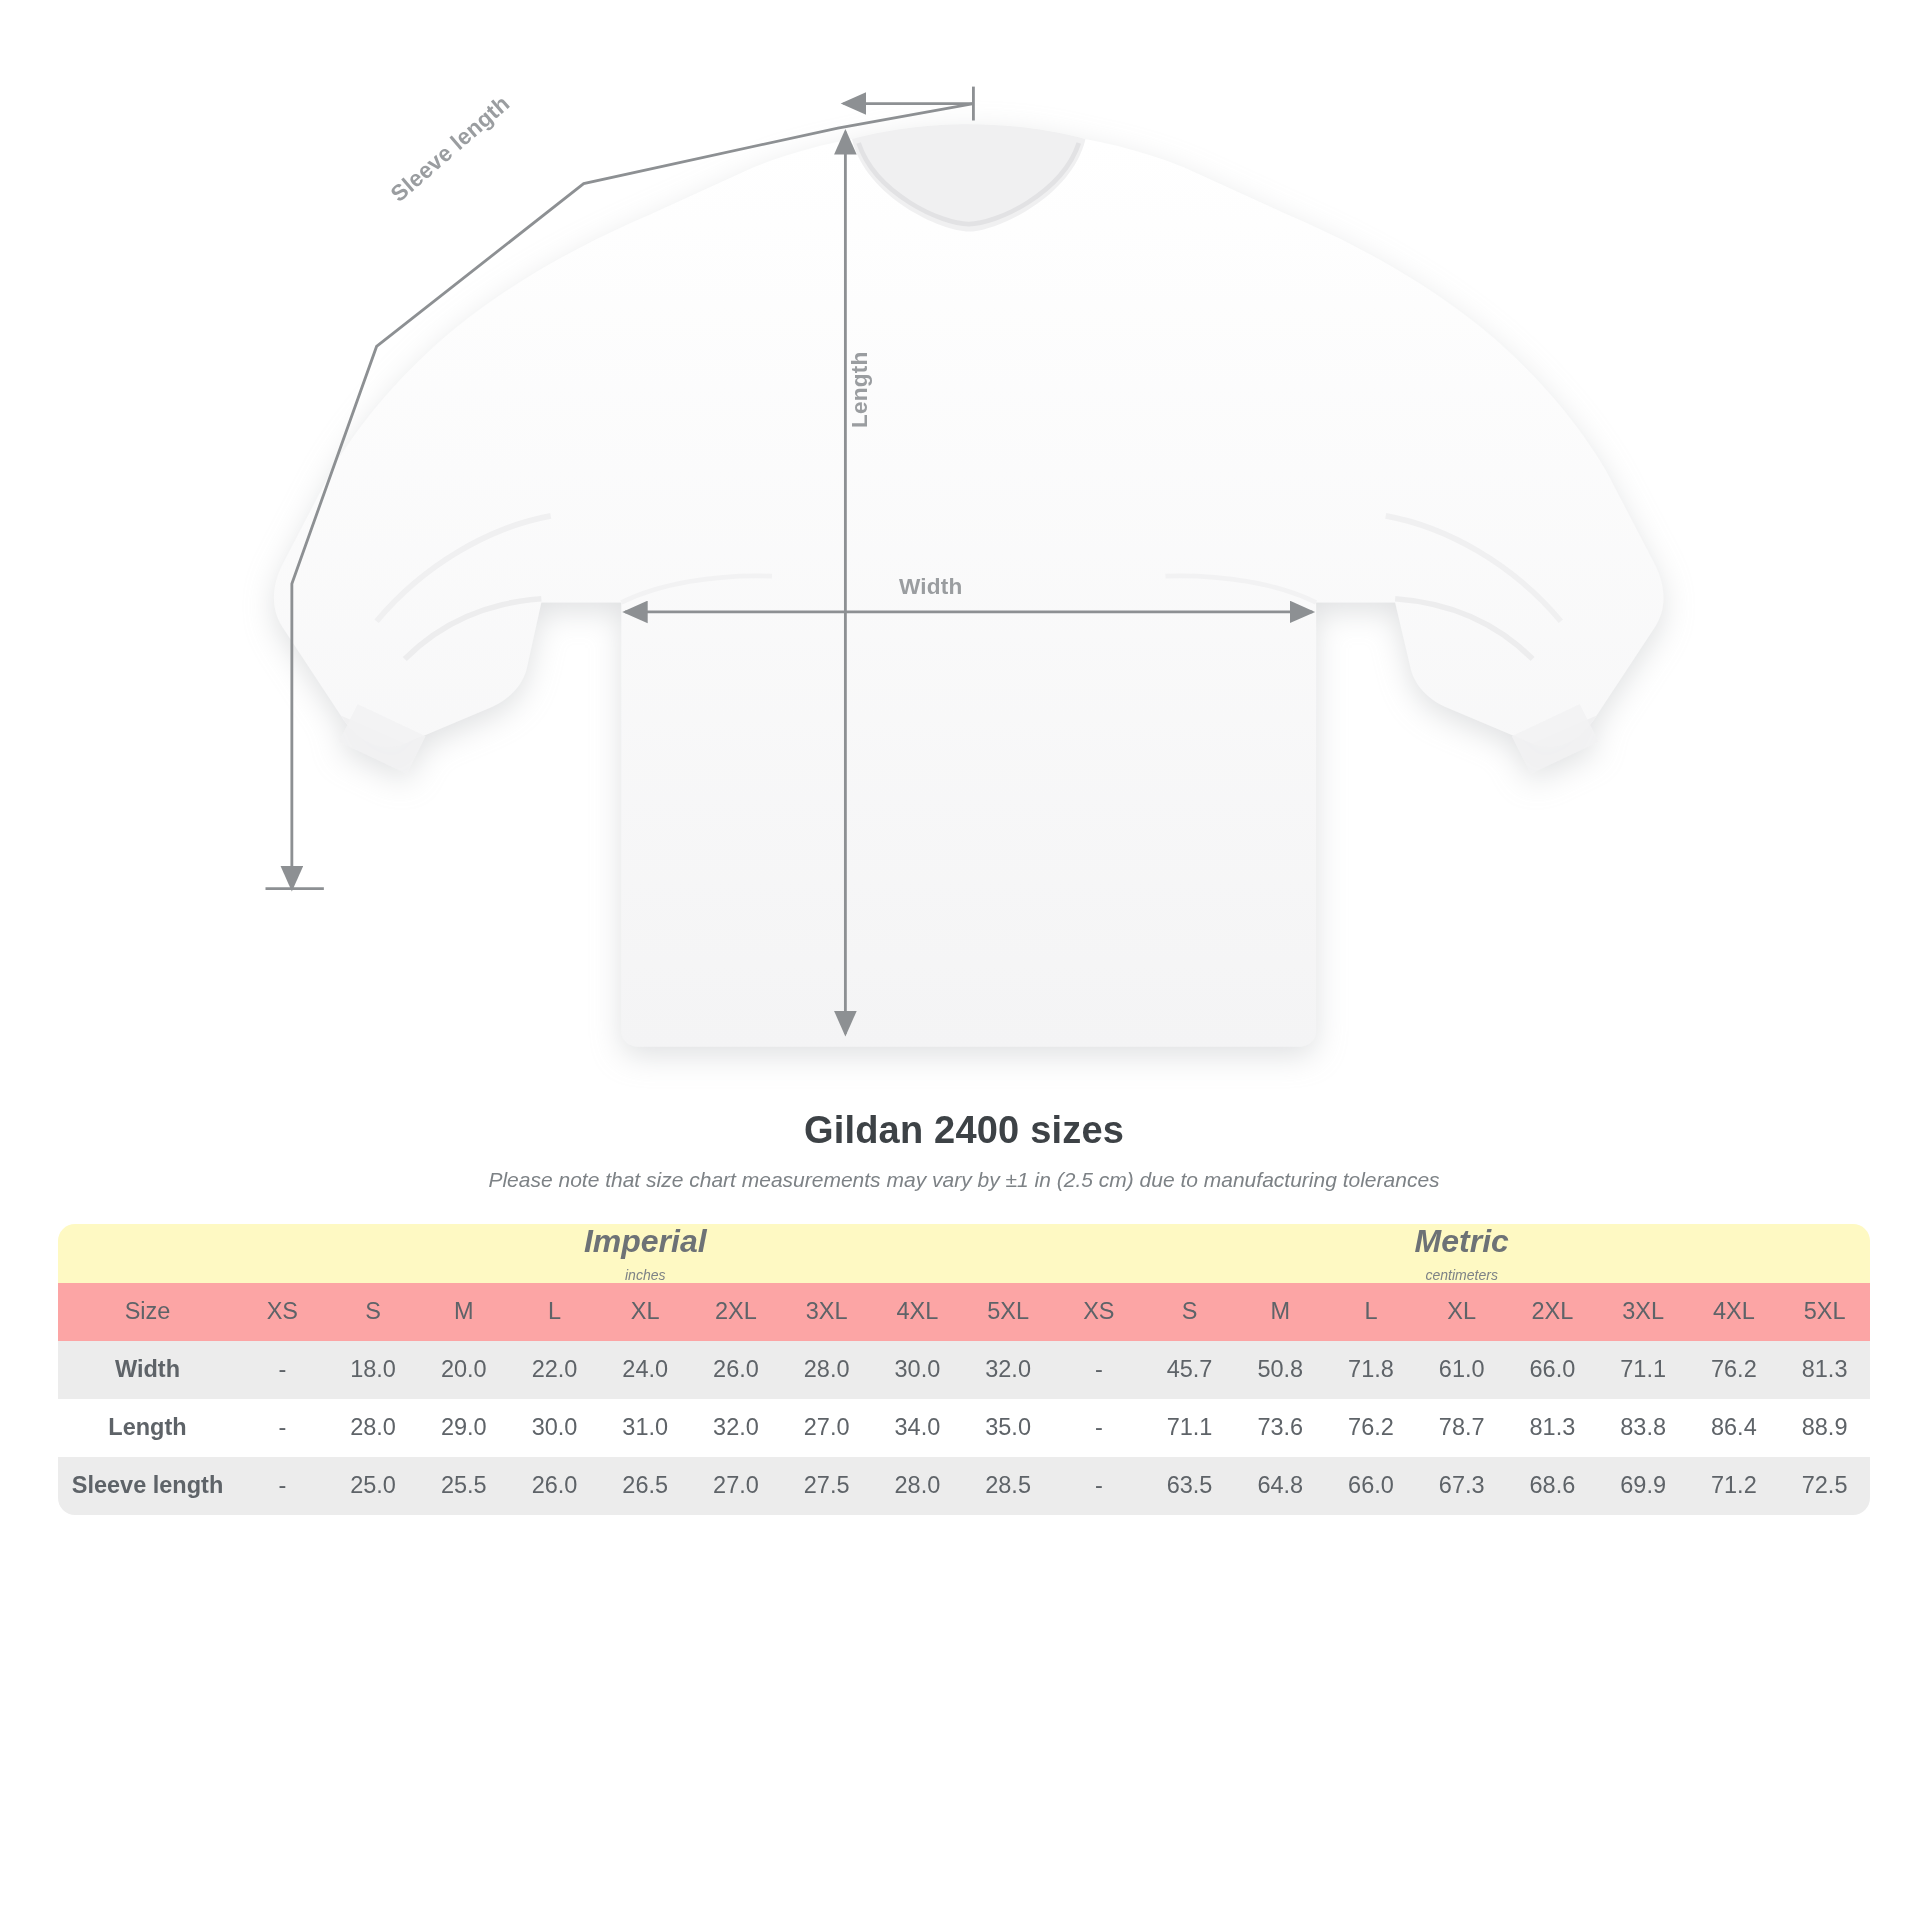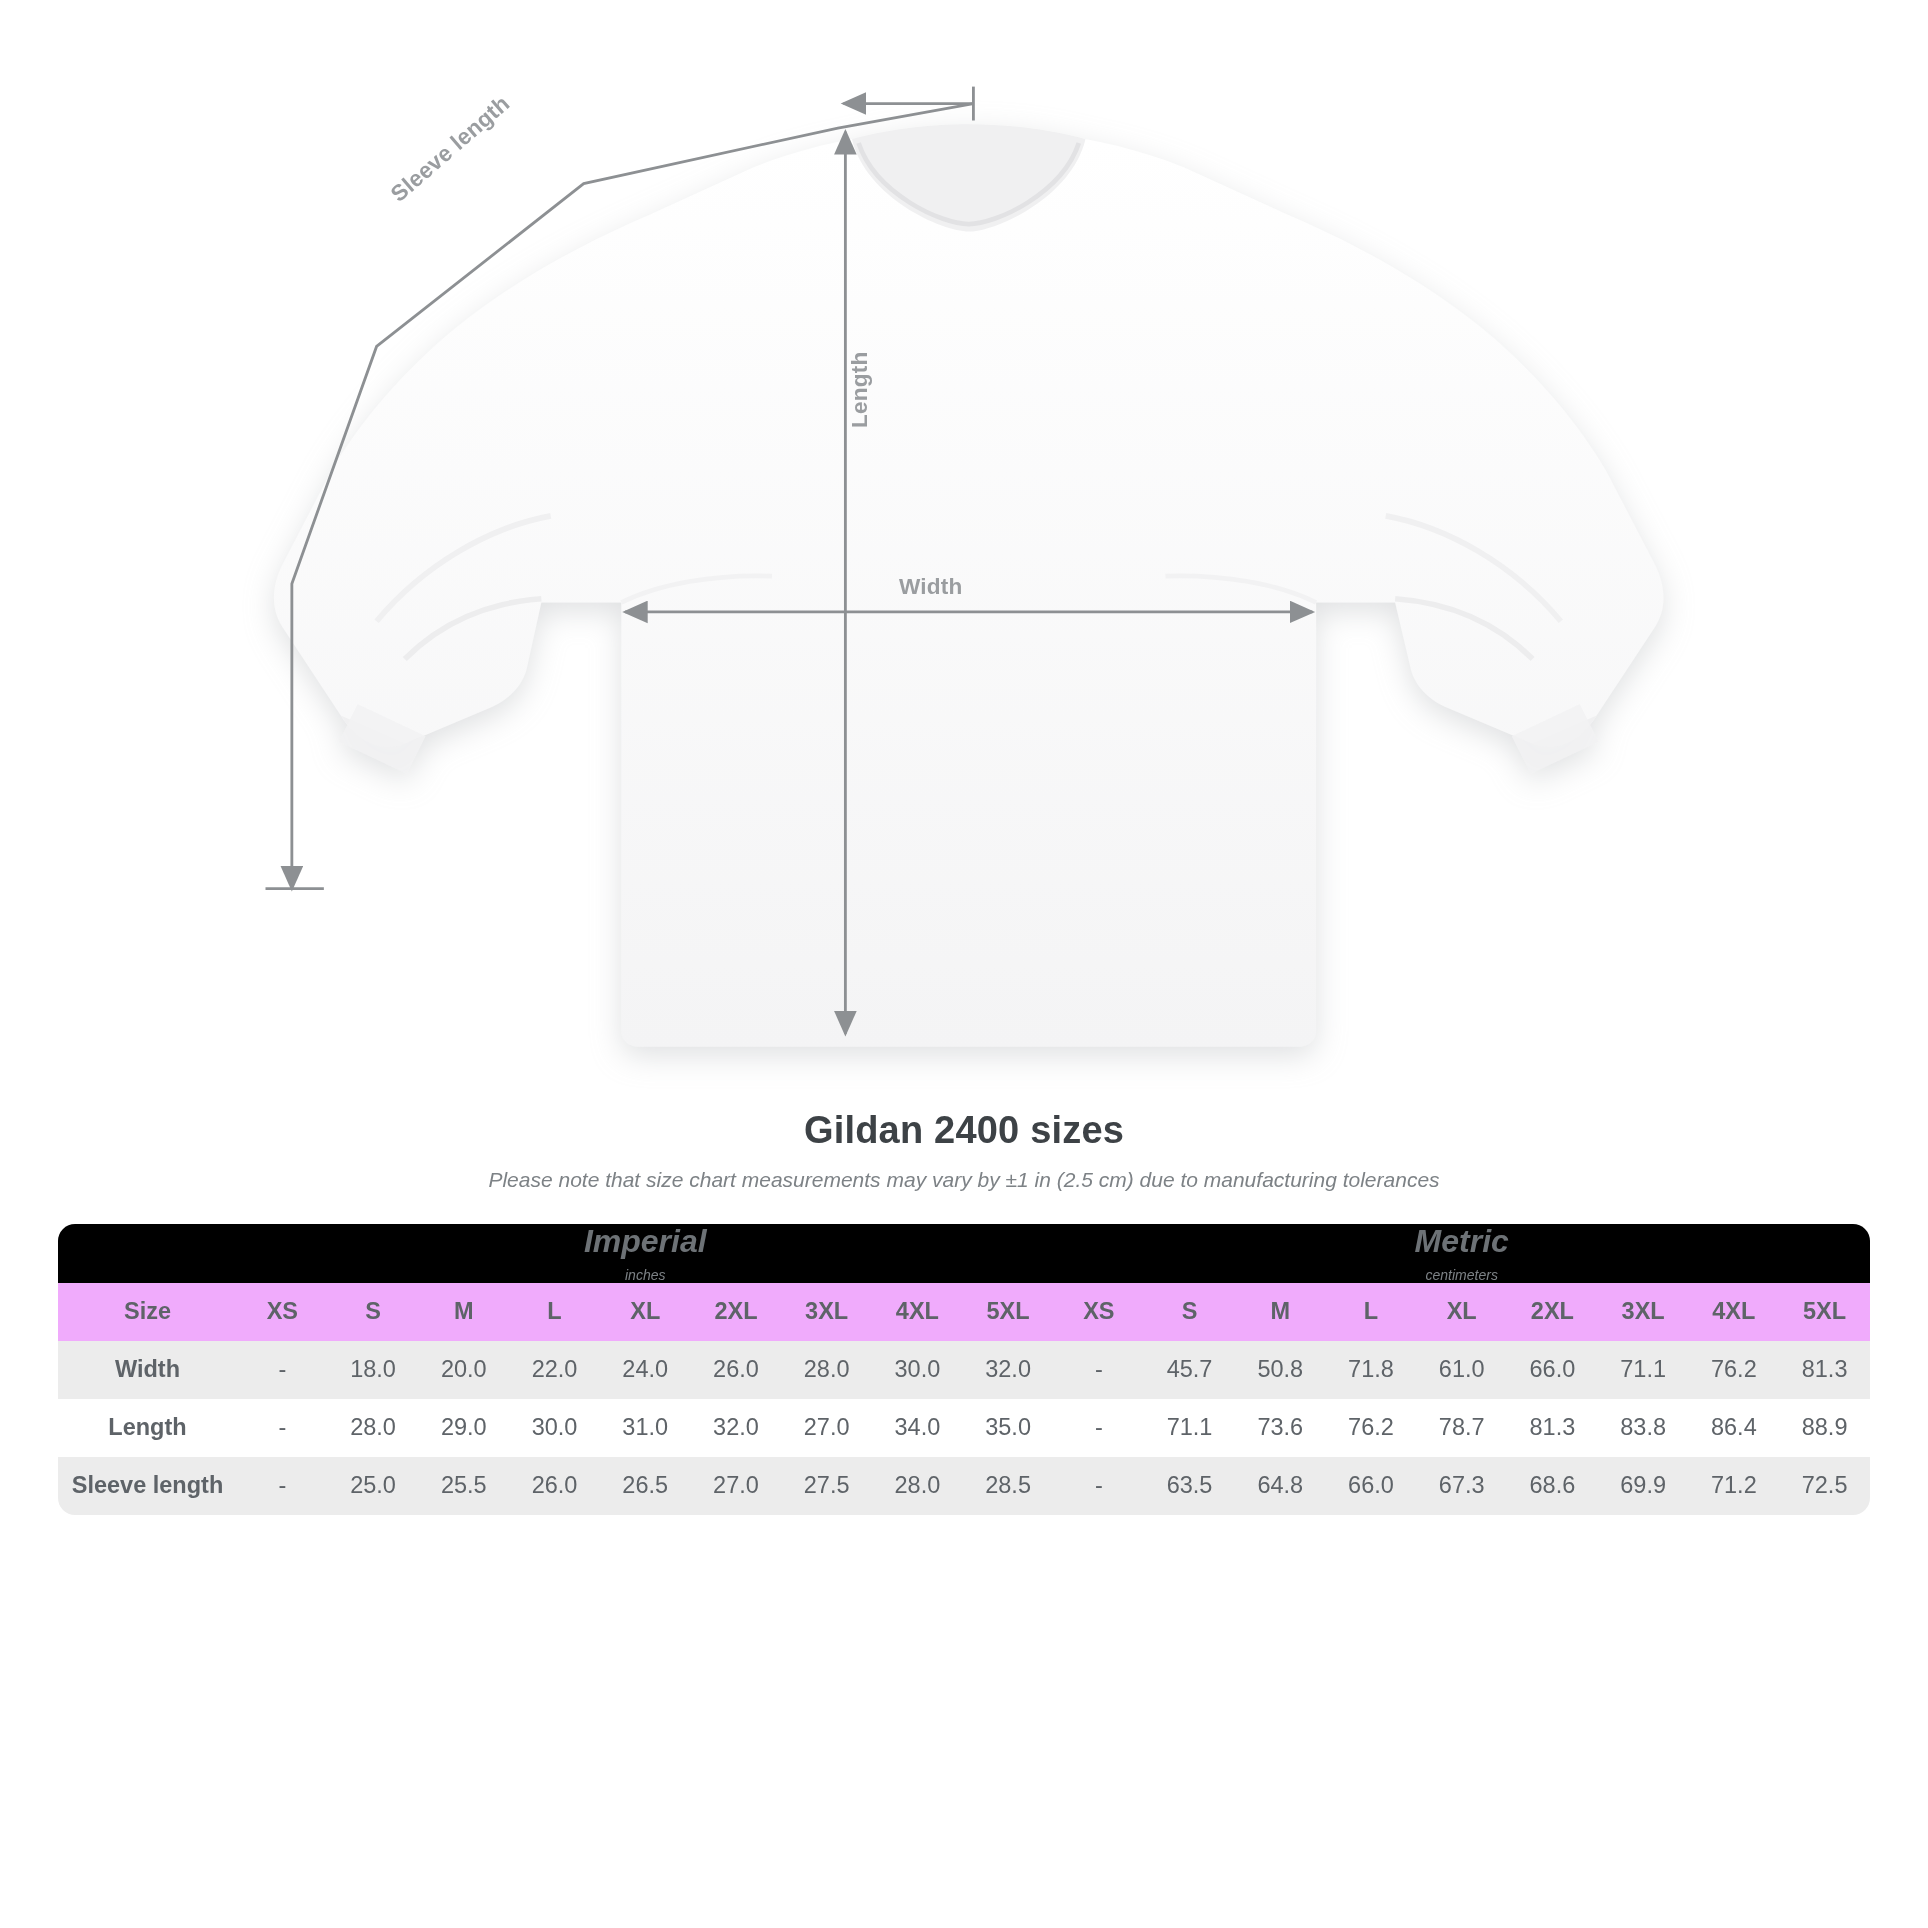--- a/index.html
+++ b/index.html
@@ -90,43 +90,43 @@
   }
   table.size-table td, table.size-table th {
     text-align: center;
     font-size: 23.5px;
     color: #5e6368;
     padding: 0;
     height: 58px;
     vertical-align: middle;
   }
   .unit-row td {
-    background: #000000;
+    background: #fef9c3;
     height: 141px;
     margin-top: 33px;
   }
   .unit-name {
     font-size: 32px;
     font-style: italic;
     font-weight: bold;
     color: #6d7276;
     display: block;
     line-height: 1.1;
   }
   .unit-sub {
     font-size: 14px;
     font-style: italic;
     color: #7d8286;
     display: block;
     margin-top: 7.5px;
   }
   .head-row th {
-    background: #f0abfc;
+    background: #fca5a5;
     font-size: 24.5px;
-    font-weight: bold;
+    font-weight: normal;
     color: #5e6368;
     height: 105px;
   }
   .row-shaded td { background: #ececec; }
   .row-plain td { background: #ffffff; }
   .rowhead {
     font-weight: bold;
     font-size: 24.5px;
     color: #5e6368;
   }

